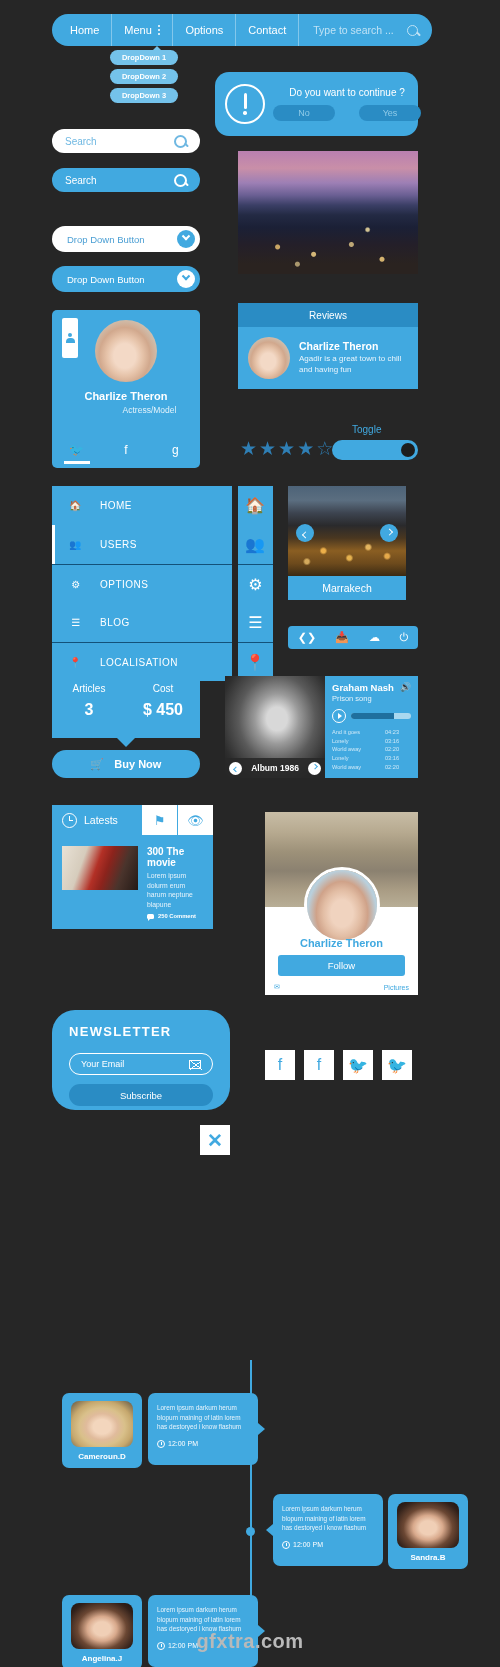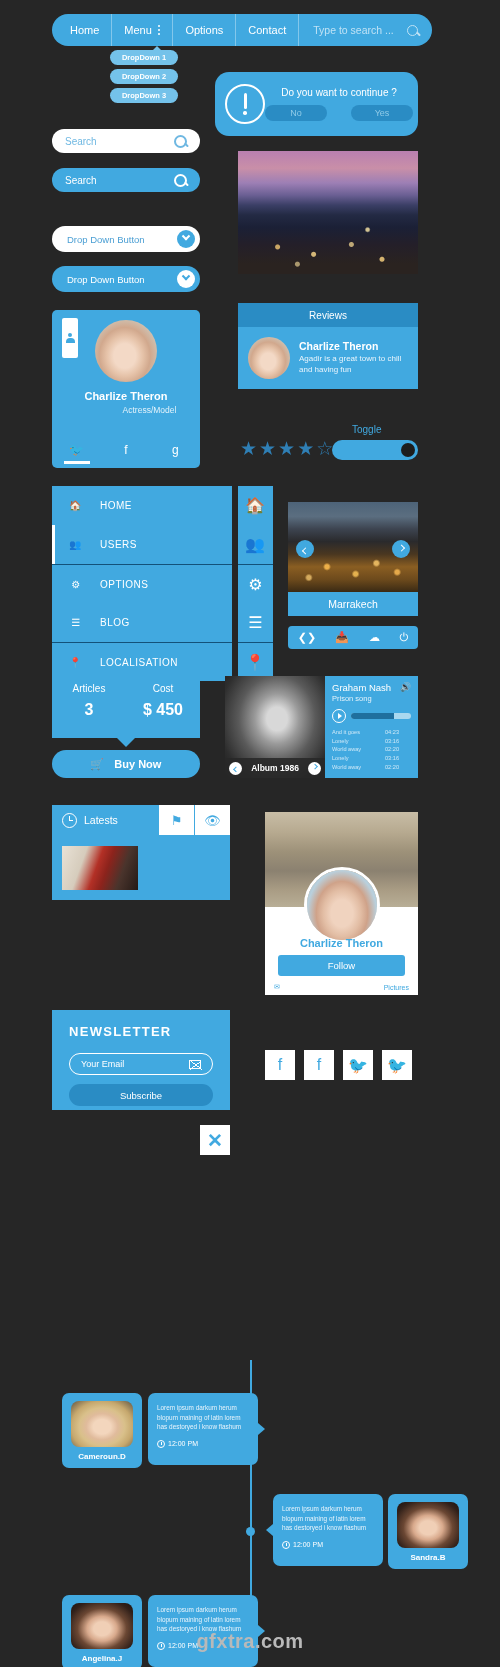--- a/index.html
+++ b/index.html
@@ -40,21 +40,21 @@
   .dd-list div:nth-child(2){width:68px;}
   .dd-list div:nth-child(3){width:68px;}
   
   .confirm{
     position:absolute;left:215px;top:72px;width:203px;height:64px;background:#41a9e0;border-radius:14px;
     display:flex;align-items:center;padding:0 10px;
   }
   .excl{width:40px;height:40px;border:2.5px solid #fff;border-radius:50%;display:flex;flex-direction:column;align-items:center;justify-content:center;flex:0 0 auto;}
   .excl b{display:block;width:3px;height:16px;background:#fff;border-radius:2px;}
   .excl s{display:block;width:3.5px;height:3.5px;background:#fff;border-radius:50%;margin-top:2px;}
-  .confirm .right{flex:1;}
+  .confirm .right{flex:1;padding-left:8px;}
   .confirm .q{color:#fff;font-size:10px;text-align:center;margin-bottom:7px;}
   .confirm .btns{display:flex;gap:24px;justify-content:center;}
   .confirm .btns span{
     width:62px;height:16px;background:#2a8cc4;border-radius:8px;color:#8fcbe8;font-size:9px;
     display:flex;align-items:center;justify-content:center;
   }
   
   .sbar{
     position:absolute;left:52px;width:148px;height:24px;border-radius:12px;
     display:flex;align-items:center;justify-content:space-between;padding:0 13px;font-size:10px;
@@ -112,21 +112,21 @@
   
   .navmenu{position:absolute;left:52px;top:486px;width:180px;background:#41a9e0;}
   .navmenu .row{height:39px;display:flex;align-items:center;color:#fff;font-size:10px;letter-spacing:.5px;position:relative;}
   .navmenu .row .ic{width:48px;display:flex;align-items:center;justify-content:center;}
   .navmenu .row.sep{border-top:1px solid #13527a;}
   .navmenu .marker{position:absolute;left:0;top:39px;width:3px;height:39px;background:#fff;}
   .navicons{position:absolute;left:238px;top:486px;width:35px;background:#41a9e0;}
   .navicons .row{height:39px;display:flex;align-items:center;justify-content:center;color:#fff;}
   .navicons .row.sep{border-top:1px solid #13527a;}
   
-  .marr{position:absolute;left:288px;top:502px;width:130px;}
+  .marr{position:absolute;left:288px;top:486px;width:118px;}
   .marr .photo{width:100%;height:90px;overflow:hidden;position:relative;}
   .marr .nav-l,.marr .nav-r{position:absolute;top:38px;width:18px;height:18px;border-radius:50%;background:#41a9e0;display:flex;align-items:center;justify-content:center;}
   .marr .nav-l{left:8px;} .marr .nav-r{right:8px;}
   .marr .nav-l i,.marr .nav-r i{width:5px;height:5px;border-top:1.6px solid #fff;border-right:1.6px solid #fff;display:block;}
   .marr .nav-l i{transform:rotate(-135deg) translate(-1px,-1px);}
   .marr .nav-r i{transform:rotate(45deg) translate(-1px,-1px);}
   .marr .cap{height:24px;background:#41a9e0;color:#fff;font-size:10.5px;display:flex;align-items:center;justify-content:center;}
   
   .iconbar{position:absolute;left:288px;top:626px;width:130px;height:23px;background:#41a9e0;border-radius:4px;display:flex;align-items:center;justify-content:space-around;color:#fff;font-size:11px;}
   
@@ -138,47 +138,47 @@
   .arttail{position:absolute;left:117px;top:738px;width:0;height:0;border-left:9px solid transparent;border-right:9px solid transparent;border-top:9px solid #41a9e0;}
   .buynow{position:absolute;left:52px;top:750px;width:148px;height:28px;background:#41a9e0;border-radius:14px;display:flex;align-items:center;justify-content:center;gap:10px;color:#fff;font-size:11px;font-weight:bold;}
   
   .music{position:absolute;left:225px;top:676px;width:193px;height:102px;display:flex;}
   .music .cover{width:100px;height:100%;overflow:hidden;position:relative;background:#777;}
   .music .albbar{position:absolute;left:0;bottom:0;width:100px;height:20px;background:rgba(40,40,40,.88);display:flex;align-items:center;justify-content:space-between;padding:0 4px;}
   .music .albbar .t{flex:1;text-align:center;color:#fff;font-size:8.5px;font-weight:bold;}
   .music .albbar .circbtn{width:13px;height:13px;}
   .music .albbar .circbtn i{width:4px;height:4px;border-width:1.4px;}
   .music .panel{flex:1;background:#41a9e0;padding:6px 7px;position:relative;}
-  .music .an{color:#fff;font-size:9.5px;font-weight:normal;}
+  .music .an{color:#fff;font-size:9.5px;font-weight:bold;}
   .music .sn{color:#e2f2fb;font-size:7.5px;margin-top:1px;}
   .music .ctrl{display:flex;align-items:center;gap:5px;margin-top:6px;}
   .playc{width:14px;height:14px;border-radius:50%;border:1.5px solid #fff;display:flex;align-items:center;justify-content:center;flex:0 0 auto;}
   .playc i{width:0;height:0;border-left:4px solid #fff;border-top:3px solid transparent;border-bottom:3px solid transparent;margin-left:1px;}
   .seek{flex:1;height:6px;border-radius:3px;background:#a9d8ef;overflow:hidden;}
   .seek b{display:block;height:100%;width:72%;background:#1f6f9e;}
   .spk{position:absolute;right:6px;top:6px;color:#fff;font-size:9px;}
   .tracks{margin-top:5px;}
   .tracks div{display:flex;justify-content:space-between;color:#cfe9f8;font-size:5.6px;line-height:1.55;padding-right:12px;}
   
-  .latests{position:absolute;left:52px;top:805px;width:178px;background:#41a9e0;padding-bottom:10px;}
+  .latests{position:absolute;left:52px;top:805px;width:161px;background:#41a9e0;padding-bottom:10px;}
   .latests .tabs{display:flex;height:30px;}
   .latests .tabs .lt{flex:1;display:flex;align-items:center;gap:7px;padding-left:10px;color:#fff;font-size:10.5px;}
   .latests .tabs .ic2{width:36px;background:#fff;display:flex;align-items:center;justify-content:center;color:#41a9e0;font-size:13px;border-left:1px solid #41a9e0;}
   .clockic{width:15px;height:15px;border:1.7px solid #fff;border-radius:50%;position:relative;}
   .clockic:before{content:'';position:absolute;left:5.5px;top:2.5px;width:1.4px;height:5px;background:#fff;}
   .clockic:after{content:'';position:absolute;left:6px;top:6.5px;width:4px;height:1.4px;background:#fff;}
   .post{display:flex;gap:9px;padding:11px 10px 0 10px;}
   .post .thumb{width:76px;height:44px;overflow:hidden;flex:0 0 auto;position:relative;}
   .post .ttl{color:#fff;font-size:10px;font-weight:bold;}
   .post .ex{color:#e6f3fb;font-size:6.8px;line-height:1.4;margin-top:3px;}
   .post .cm{display:flex;align-items:center;gap:4px;color:#fff;font-size:5.8px;font-weight:bold;margin-top:4px;}
   .bubble{width:7px;height:5px;background:#fff;border-radius:1.5px;position:relative;}
   .bubble:after{content:'';position:absolute;left:1px;bottom:-2px;border-left:2px solid #fff;border-bottom:2px solid transparent;border-top:0;}
   
-  .news{position:absolute;left:52px;top:1010px;width:178px;height:100px;background:#41a9e0;padding:14px 17px 0 17px;}
+  .news{position:absolute;left:52px;top:1010px;width:178px;height:100px;background:#41a9e0;padding:14px 17px 0 17px;border-radius:23px;}
   .news h3{color:#fff;font-size:13px;letter-spacing:1.3px;font-weight:bold;}
   .news .inp{margin-top:14px;height:22px;border:1.4px solid #fff;border-radius:11px;display:flex;align-items:center;justify-content:space-between;padding:0 11px;color:#fff;font-size:9px;}
   .news .sub{margin-top:9px;height:22px;background:#2a8cc4;border-radius:11px;color:#fff;font-size:9.5px;display:flex;align-items:center;justify-content:center;}
   .env{width:12px;height:9px;border:1.3px solid #fff;position:relative;}
   .env:after{content:'';position:absolute;left:0;top:0;width:12px;height:9px;
     background:linear-gradient(to bottom right,transparent 44%,#fff 44%,#fff 50%,transparent 50%),
                linear-gradient(to bottom left,transparent 44%,#fff 44%,#fff 50%,transparent 50%);}
   .closebox{position:absolute;left:200px;top:1125px;width:30px;height:30px;background:#fff;display:flex;align-items:center;justify-content:center;color:#41a9e0;font-size:19px;font-weight:bold;}
   
   .follow{position:absolute;left:265px;top:812px;width:153px;height:183px;background:#fff;}
@@ -474,20 +474,28 @@
       <span class="clockic"></span>
       <span>Latests</span>
     </div>
     <div class="ic2">⚑</div>
     <div class="ic2">👁</div>
   </div>
   <div class="post">
     <div class="thumb">
         <div class="ph-300"></div>
       </div>
+    <div>
+      <div class="ttl">300 The movie</div>
+      <div class="ex">Lorem ipsum dolurm erum harum neptune blapune</div>
+      <div class="cm">
+          <span class="bubble"></span>
+          <span>250 Comment</span>
+        </div>
+    </div>
   </div>
 </div>
 
 <div class="news">
   <h3>NEWSLETTER</h3>
   <div class="inp">
     <span>Your Email</span>
     <span class="env"></span>
   </div>
   <div class="sub">Subscribe</div>

